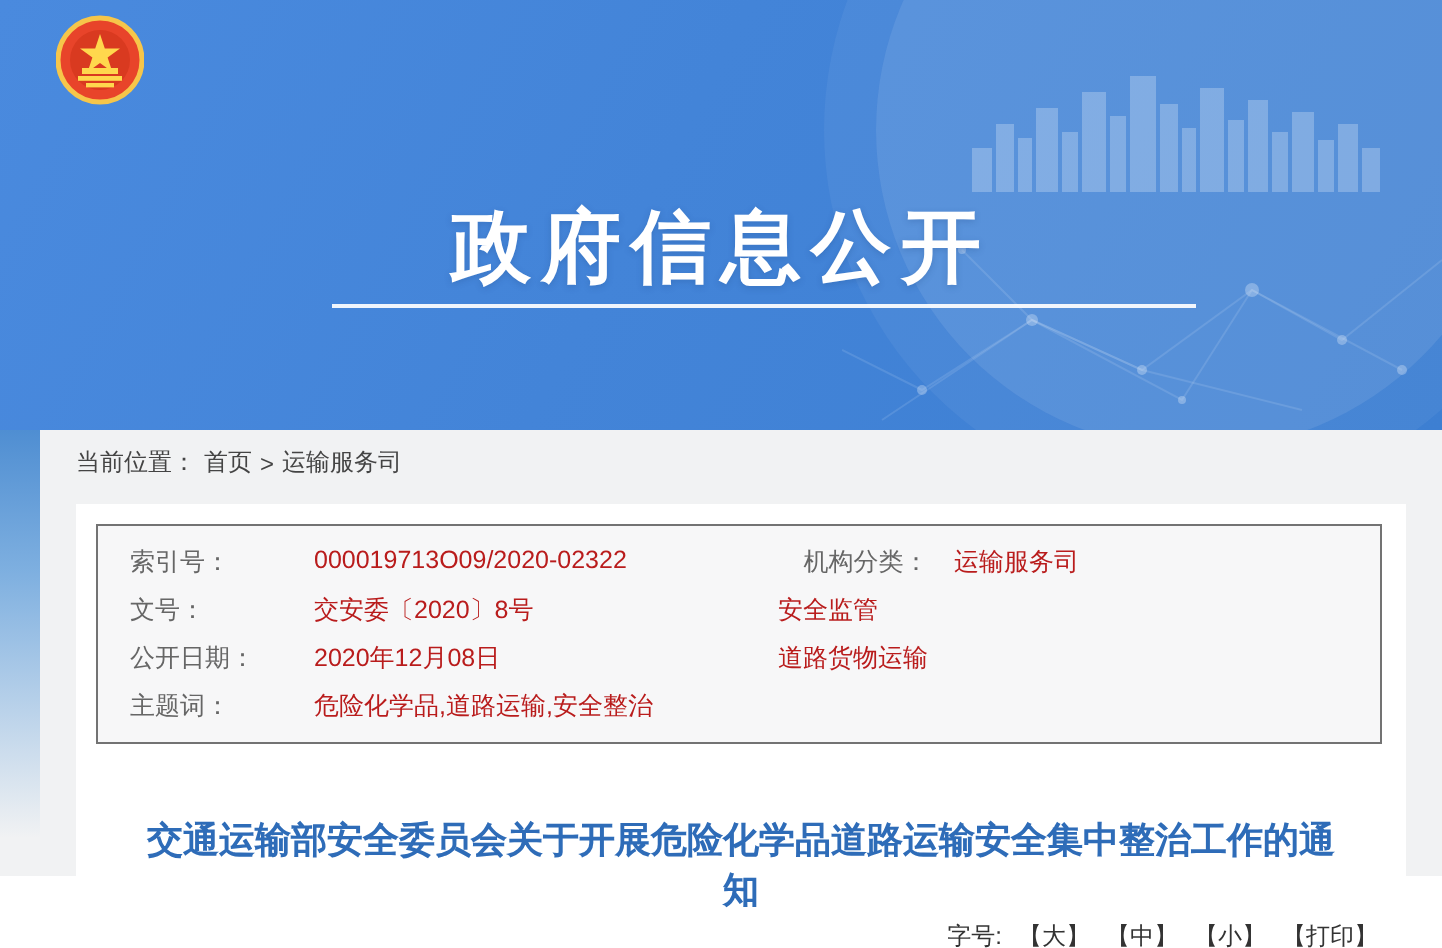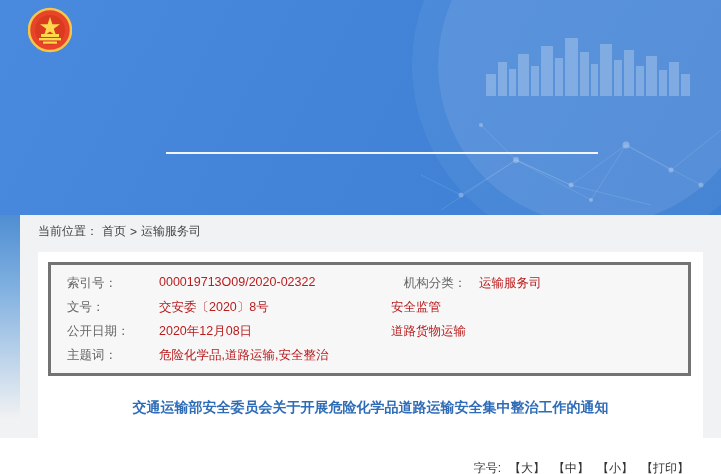--- a/index.html
+++ b/index.html
@@ -48,34 +48,34 @@
     display:flex; align-items:center; gap:4px;
   }
   .breadcrumb a { color:#444; text-decoration:none; cursor:pointer; }
   .content-panel {
     position:absolute; left:38px; top:37px; width:665px; height:222px;
     background:#ffffff;
   }
   
   .meta-table {
     margin:10px 12px 12px 10px; background:#f7f7f8;
-    border:3px solid #737373; padding:6px 0;
+    border:1px solid #737373; padding:6px 0;
   }
   .meta-row { display:flex; height:24px; align-items:center; font-size:12.5px; }
   .mcell { display:flex; }
   .mcell-left  { width:340px; padding-left:16px; }
   .mcell-right { flex:1; }
   .mlabel { color:#666; flex:none; }
   .mcell-left  .mlabel { width:92px; }
   .mcell-right .mlabel { width:88px;text-align:center; }
   .mvalue { color:#b91c1c; }
   
   .doc-title {
-    margin:22px auto 0; max-width:600px; text-align:center;
-    color:#2e6cb8; font-size:14px; font-weight:bold; line-height:1.4;
+    margin:36px auto 0; max-width:600px; text-align:center;
+    color:#2e6cb8; font-size:18px; font-weight:bold; line-height:1.4;
   }
   
   .fontsize-bar {
     position:absolute; right:14px; top:208px; font-size:12px; color:#333;
     display:flex; gap:8px; 
   }
   .fontsize-bar .fs-btn { cursor:pointer; color:#333; }
 </style>
 </head>
 <body>
@@ -129,20 +129,21 @@
       <circle cx="22" cy="23" r="21" fill="#e8442a"></circle>
       <circle cx="22" cy="23" r="21" fill="none" stroke="#f6c64a" stroke-width="2.5"></circle>
       <circle cx="22" cy="23" r="15" fill="#d93a20"></circle>
       <polygon fill="#ffd84d" points="22,10 24.4,17.2 32,17.2 25.8,21.7 28.2,29 22,24.5 15.8,29 18.2,21.7 12,17.2 19.6,17.2"></polygon>
       <rect x="13" y="27" width="18" height="3" fill="#ffd84d"></rect>
       <rect x="11" y="31" width="22" height="2.4" fill="#ffd84d"></rect>
       <rect x="15" y="34.5" width="14" height="2.2" fill="#ffd84d"></rect>
     </svg>
   </div>
 
+  <div class="banner-title">政府信息公开</div>
   <div class="banner-underline"></div>
 </div>
 
 <div class="page-body">
   <div class="left-fade"></div>
 
   <div class="breadcrumb">
     <span>当前位置：</span>
     <a>首页</a>
     <span>&gt;</span>

